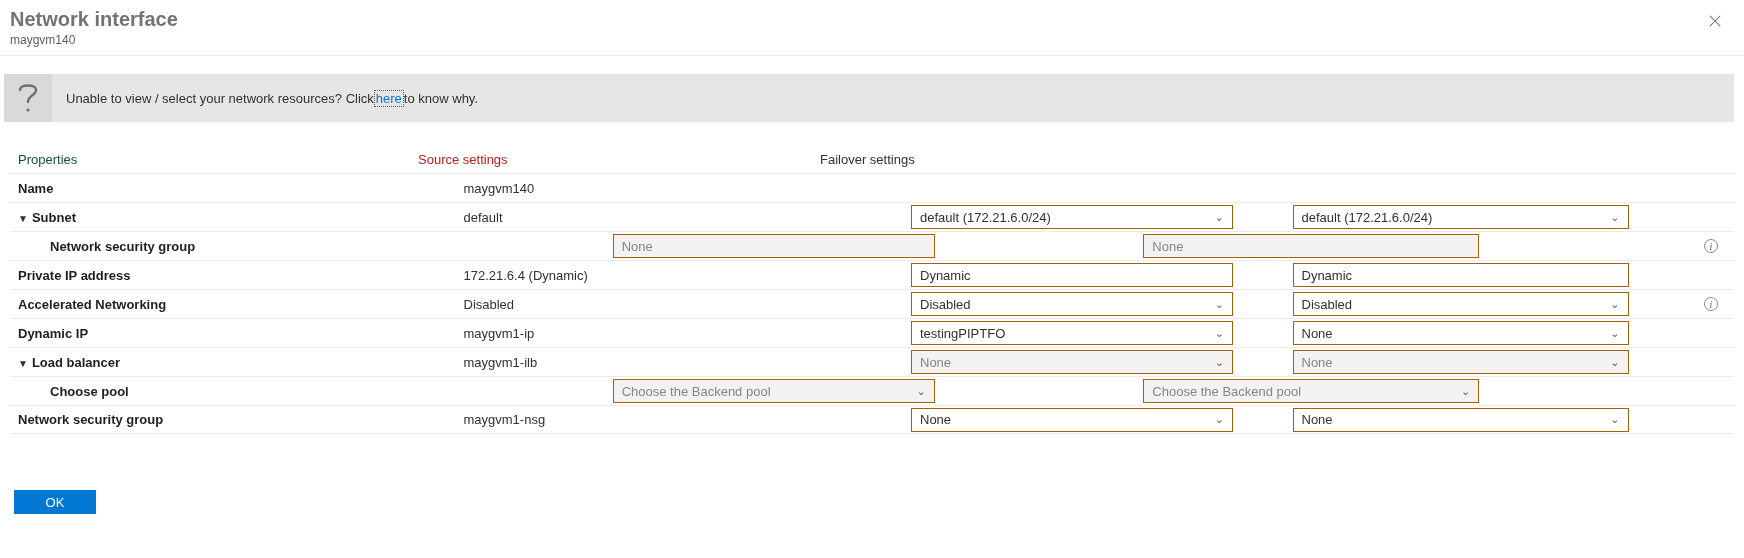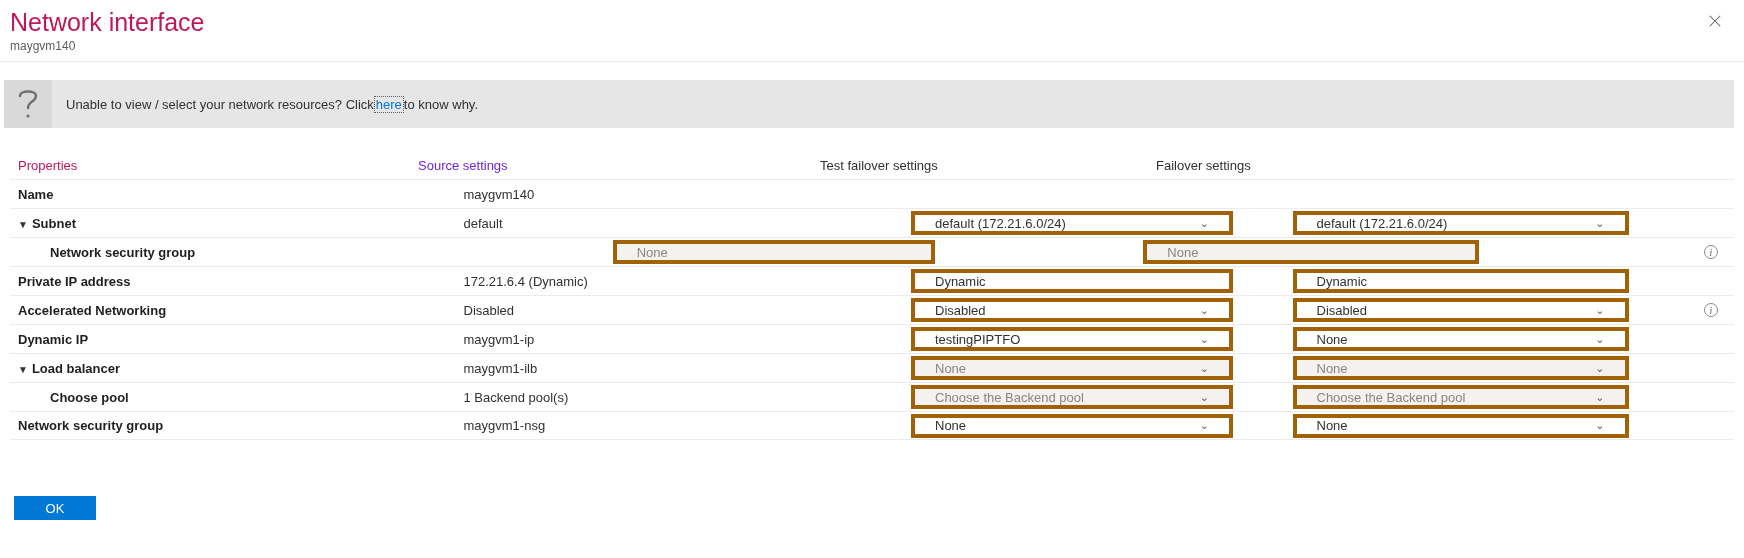--- a/index.html
+++ b/index.html
@@ -9,23 +9,23 @@
       color: #323130;
       background: #ffffff;
       width: 1744px;
     }
     .header {
       padding: 8px 10px 8px 10px;
       border-bottom: 1px solid #edebe9;
       position: relative;
     }
     .header-title {
-      font-size: 25px;
-      font-weight: 400;
-      color: #be185d;
+      font-size: 20px;
+      font-weight: 700;
+      color: #737373;
     }
     .header-subtitle {
       font-size: 12px;
       color: #605e5c;
       margin-top: 2px;
     }
     .close {
       position: absolute;
       top: 10px;
       right: 18px;
@@ -68,22 +68,22 @@
       padding: 0 1px;
     }
     .table-wrap {
       padding: 30px 10px 0 10px;
     }
     .columns {
       display: flex;
       align-items: flex-end;
       padding-bottom: 6px;
     }
-    .col1 { width: 408px; padding-left: 8px; font-size: 13px; color: #be185d; }
-    .col2 { width: 402px; font-size: 13px; color: #6d28d9; }
+    .col1 { width: 408px; padding-left: 8px; font-size: 13px; color: #14532d; }
+    .col2 { width: 402px; font-size: 13px; color: #b91c1c; }
     .col3 { width: 336px; font-size: 13px; color: #323130; }
     .col4 { width: 336px; font-size: 13px; color: #323130; }
     .colextra { width: 60px; display:flex; align-items:center; justify-content:flex-start; padding-left: 30px; }
 
     .row {
       display: flex;
       align-items: center;
       border-top: 1px solid #edebe9;
       min-height: 29px;
       padding: 1px 0;
@@ -102,26 +102,26 @@
       display: inline-block;
       font-size: 10px;
       margin-right: 4px;
       color: #323130;
       cursor: pointer;
     }
 
     .select-like, .input-like {
       width: 100%;
       height: 24px;
-      border: 4px solid #a16207;
+      border: 1px solid #a16207;
       background: #ffffff;
       display: flex;
       align-items: center;
       justify-content: space-between;
-      padding: 0 20px;
+      padding: 0 8px;
       font-size: 13px;
       color: #323130;
       cursor: pointer;
     }
     .select-like.disabled, .input-like.disabled {
       background: #f3f2f1;
       color: #888683;
       cursor: default;
     }
     .select-like .chev {
@@ -175,21 +175,20 @@
     <span>Unable to view / select your network resources? Click </span>
     <a href="#">here</a>
     <span> to know why.</span>
   </div>
 </div>
 
 <div class="table-wrap">
   <div class="columns">
     <div class="col1">Properties</div>
     <div class="col2">Source settings</div>
-    <div class="col3">Test failover settings</div>
     <div class="col4">Failover settings</div>
     <div class="colextra"></div>
   </div>
 
   <div class="row">
     <div class="prop">Name</div>
     <div class="src">maygvm140</div>
     <div class="tfcell"></div>
     <div class="focell"></div>
     <div class="extracell"></div>
@@ -301,21 +300,20 @@
       <div class="select-like disabled">
         <span>None</span>
         <span class="chev">⌄</span>
       </div>
     </div>
     <div class="extracell"></div>
   </div>
 
   <div class="row">
     <div class="prop indent1">Choose pool</div>
-    <div class="src">1 Backend pool(s)</div>
     <div class="tfcell">
       <div class="select-like disabled">
         <span>Choose the Backend pool</span>
         <span class="chev">⌄</span>
       </div>
     </div>
     <div class="focell">
       <div class="select-like disabled">
         <span>Choose the Backend pool</span>
         <span class="chev">⌄</span>

